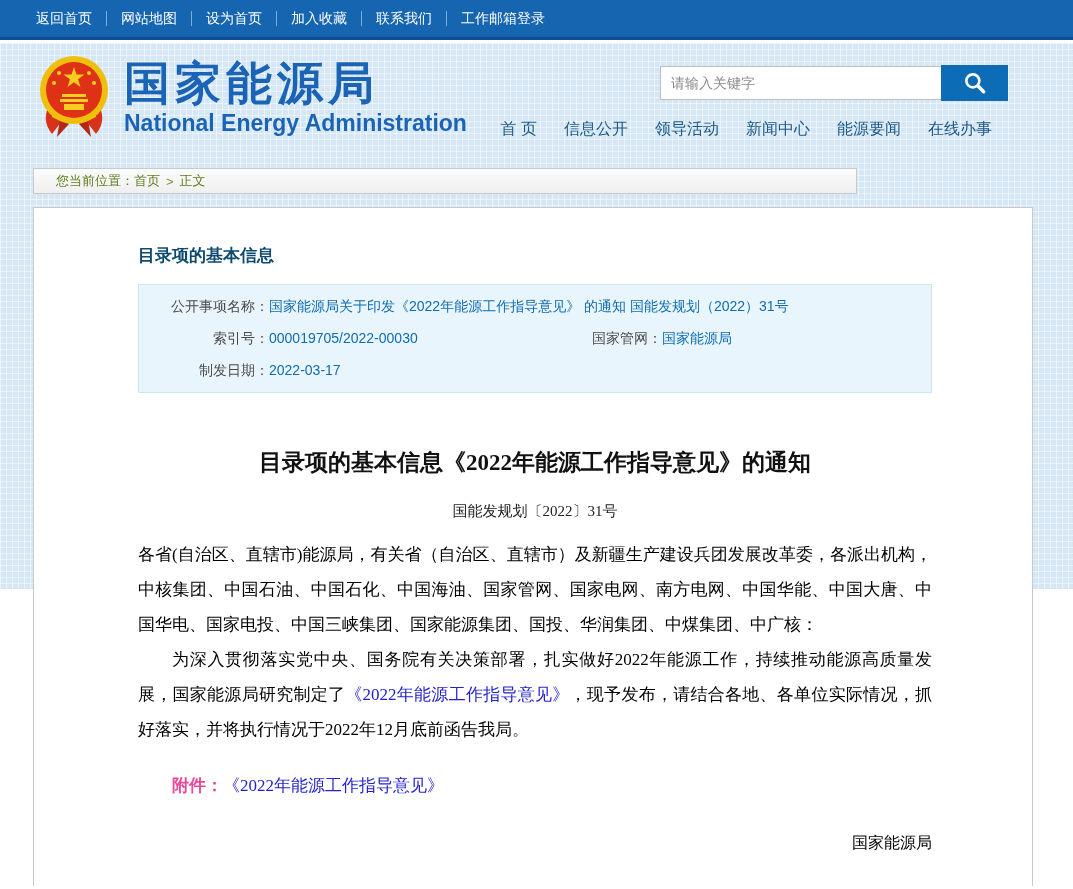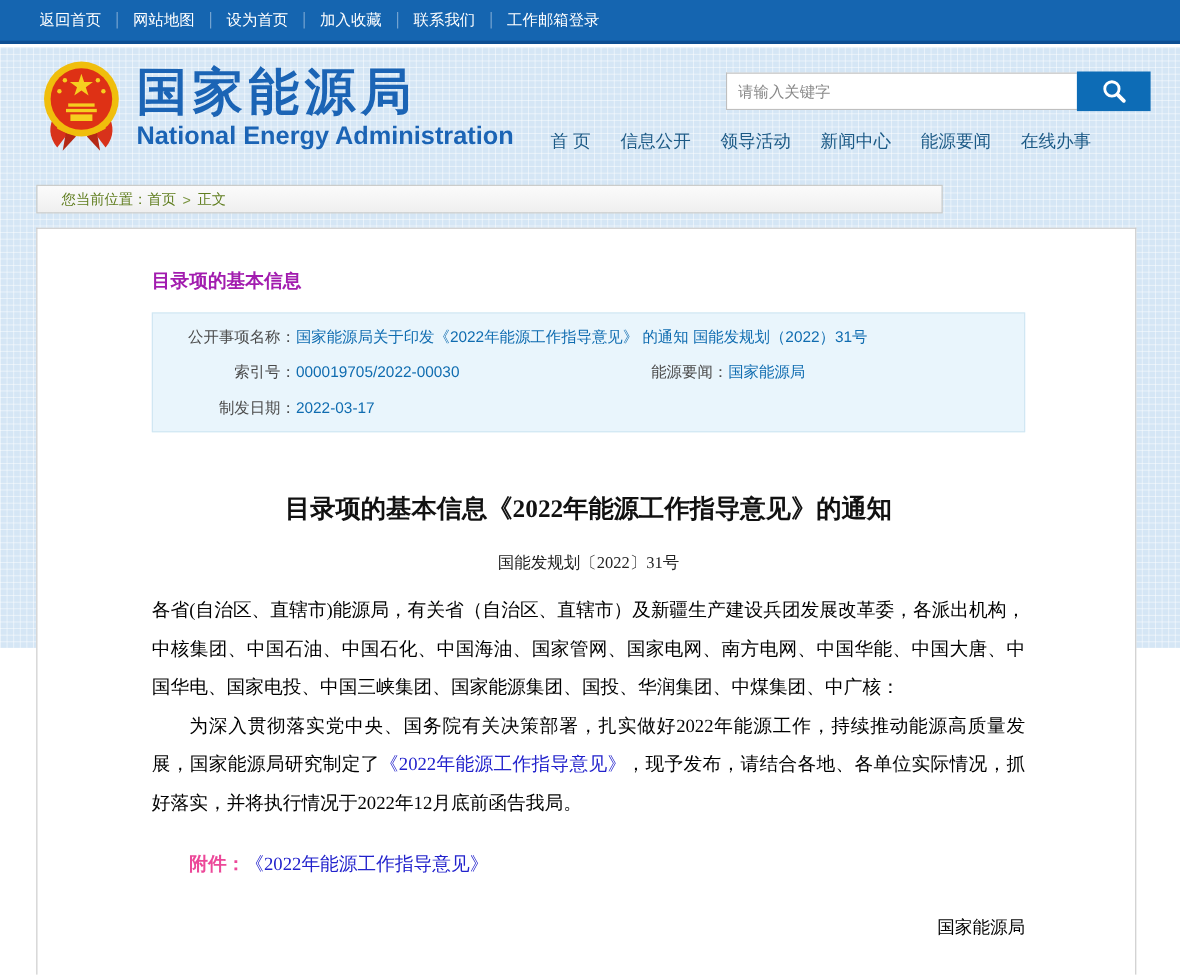--- a/index.html
+++ b/index.html
@@ -34,21 +34,21 @@
   
   .header { height:128px; position:relative; }
   .logo-wrap { position:absolute; left:38px; top:12px; width:72px; height:88px; cursor:pointer; }
   .brand { position:absolute; left:124px; top:18px; color:#1b64b5; cursor:pointer; }
   .brand .cn { font-size:46px; font-weight:bold; letter-spacing:5px; line-height:50px;
                font-family:"Liberation Sans","DejaVu Sans",sans-serif; }
   .brand .en { font-size:23px; font-weight:bold; line-height:27px; margin-top:2px; }
 
   .search-box { position:absolute; left:660px; top:26px; display:flex; }
   .search-input {
-    width:319px; height:34px; border:1px solid #bfbfbf; border-right:none;
+    width:281px; height:34px; border:1px solid #bfbfbf; border-right:none;
     background:#ffffff; font-size:14px; padding:0 10px; color:#333; outline:none;
   }
   .search-input::placeholder { color:#8a8a8a; }
   .search-btn {
     width:67px; height:36px; margin-top:-1px; background:#0d6cb6; border:none;
     display:flex; align-items:center; justify-content:center; cursor:pointer;
   }
   .main-nav {
     position:absolute; right:81px; top:79px; display:flex; gap:27px;
   }
@@ -66,21 +66,21 @@
   }
   .breadcrumb-bar a { color:#5f7d1e; text-decoration:none; cursor:pointer; }
   .breadcrumb-bar .sep { margin:0 6px; color:#7a9440; }
 
   
   .content {
     margin:13px 0 0 33px; width:1000px; height:679px;
     background:#ffffff; border:1px solid #c9c9c9; border-bottom:none;
     padding:36px 100px 0 104px; overflow:hidden;
   }
-  .section-title { color:#a21caf; font-size:17px; font-weight:bold; }
+  .section-title { color:#0c4a6e; font-size:17px; font-weight:bold; }
 
   .info-box {
     margin-top:17px; background:#e9f5fc; border:1px solid #cfe6f2;
     padding:5px 0 6px 0; font-size:14px;
   }
   .info-row { display:flex; line-height:32px; }
   .info-label { width:130px; text-align:right; color:#4a4a4a; flex:none; }
   .info-value { color:#0f6cb0; }
   .info-value.name { max-width:640px; }
   .info-row .pair-left { display:flex; width:433px; flex:none; }
@@ -178,21 +178,21 @@
       <div class="info-row">
         <span class="info-label">公开事项名称：</span>
         <span class="info-value name">国家能源局关于印发《2022年能源工作指导意见》 的通知 国能发规划（2022）31号</span>
       </div>
       <div class="info-row">
         <span class="pair-left">
           <span class="info-label">索引号：</span>
           <span class="info-value">000019705/2022-00030</span>
         </span>
         <span class="pair-right">
-          <span class="info-label">能源要闻：</span>
+          <span class="info-label">国家管网：</span>
           <span class="info-value">国家能源局</span>
         </span>
       </div>
       <div class="info-row">
         <span class="info-label">制发日期：</span>
         <span class="info-value">2022-03-17</span>
       </div>
     </div>
 
     <div class="article">

